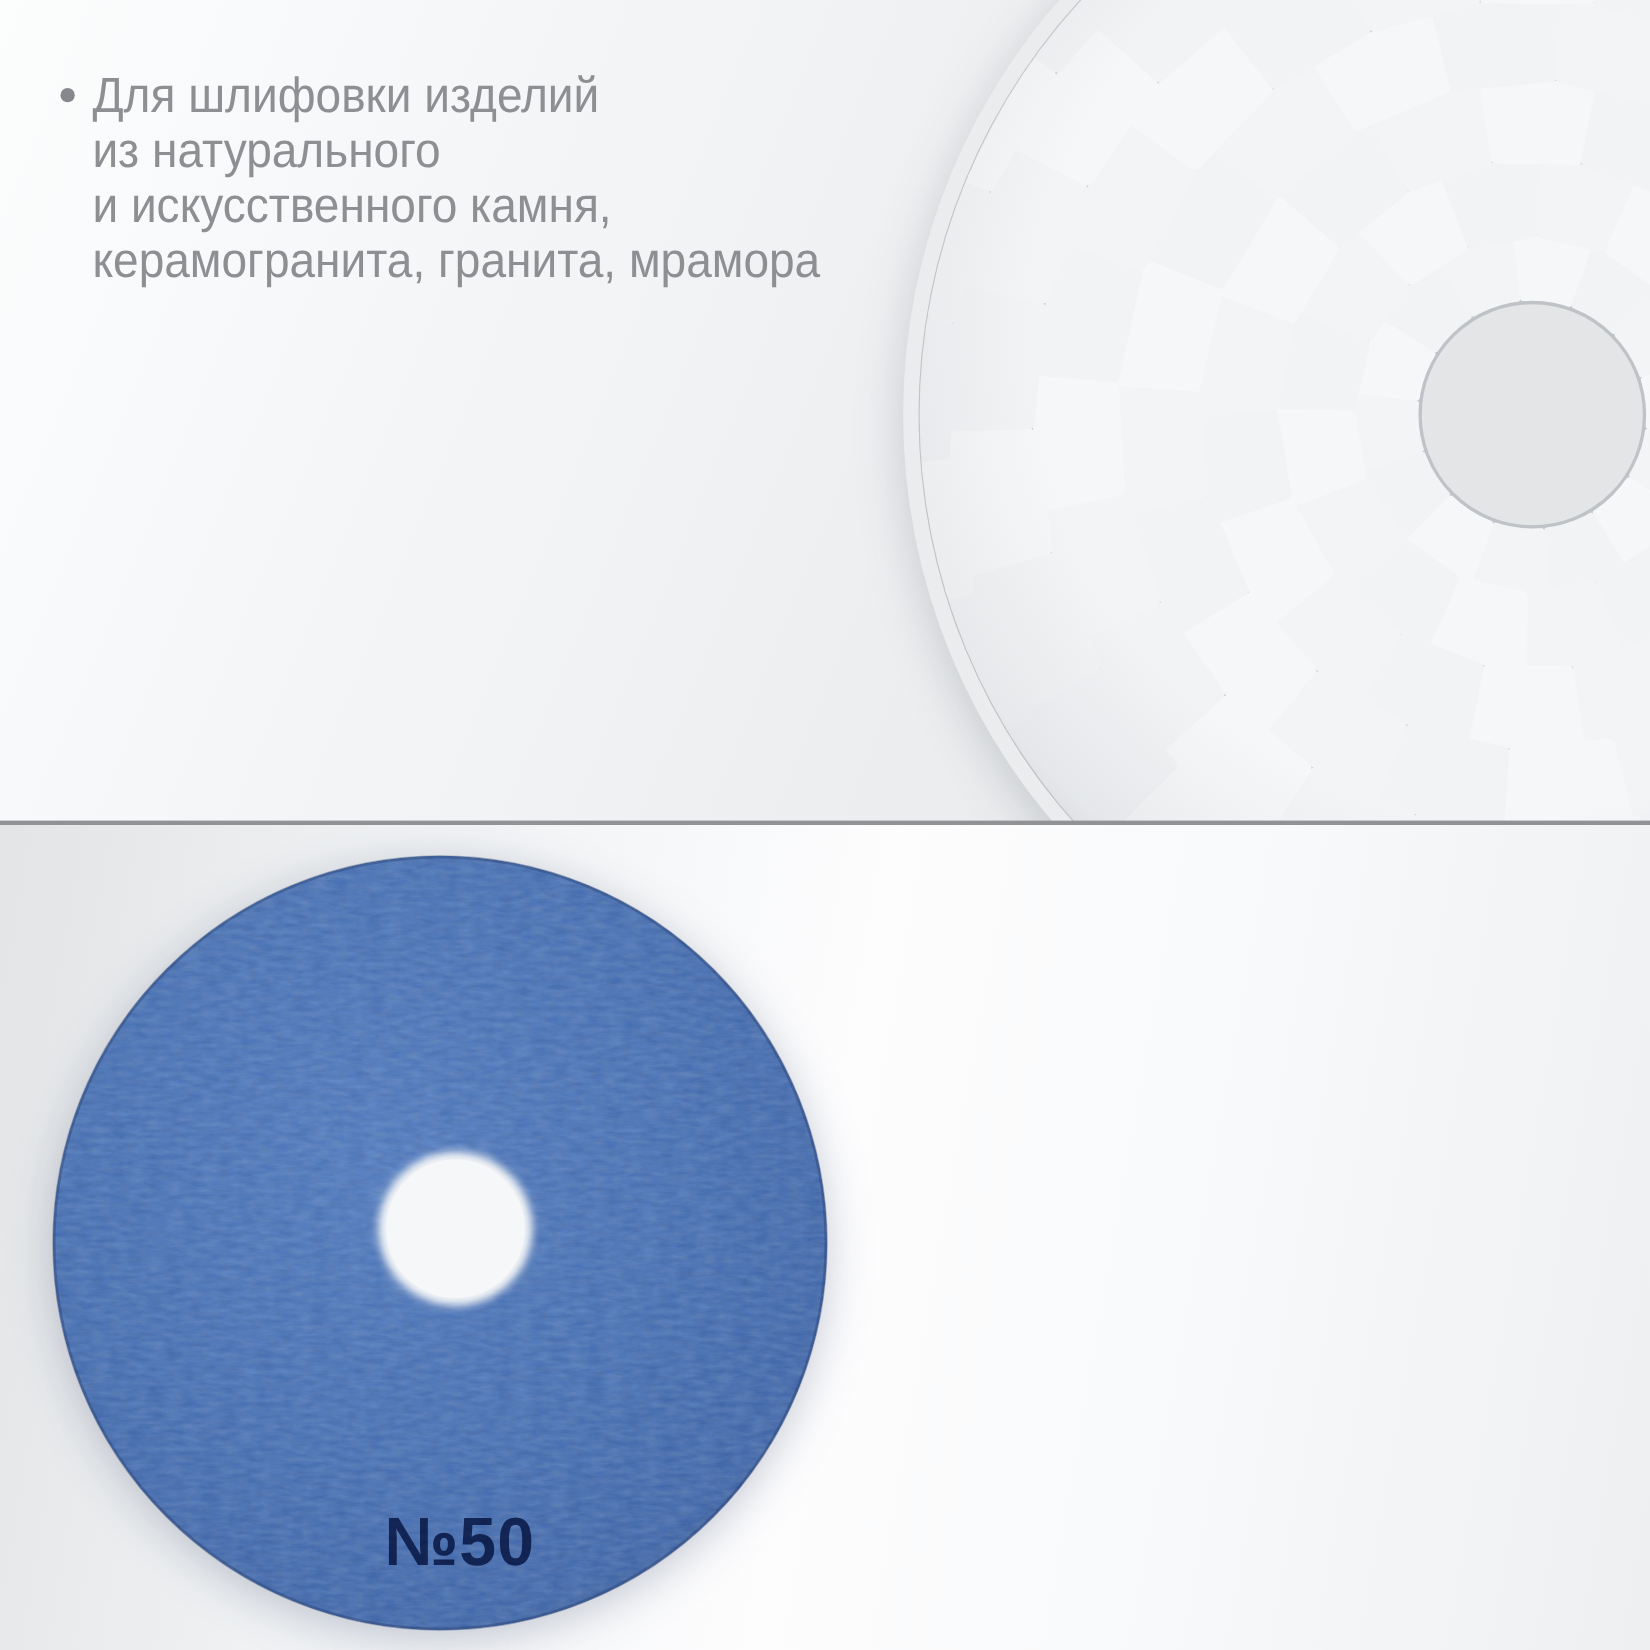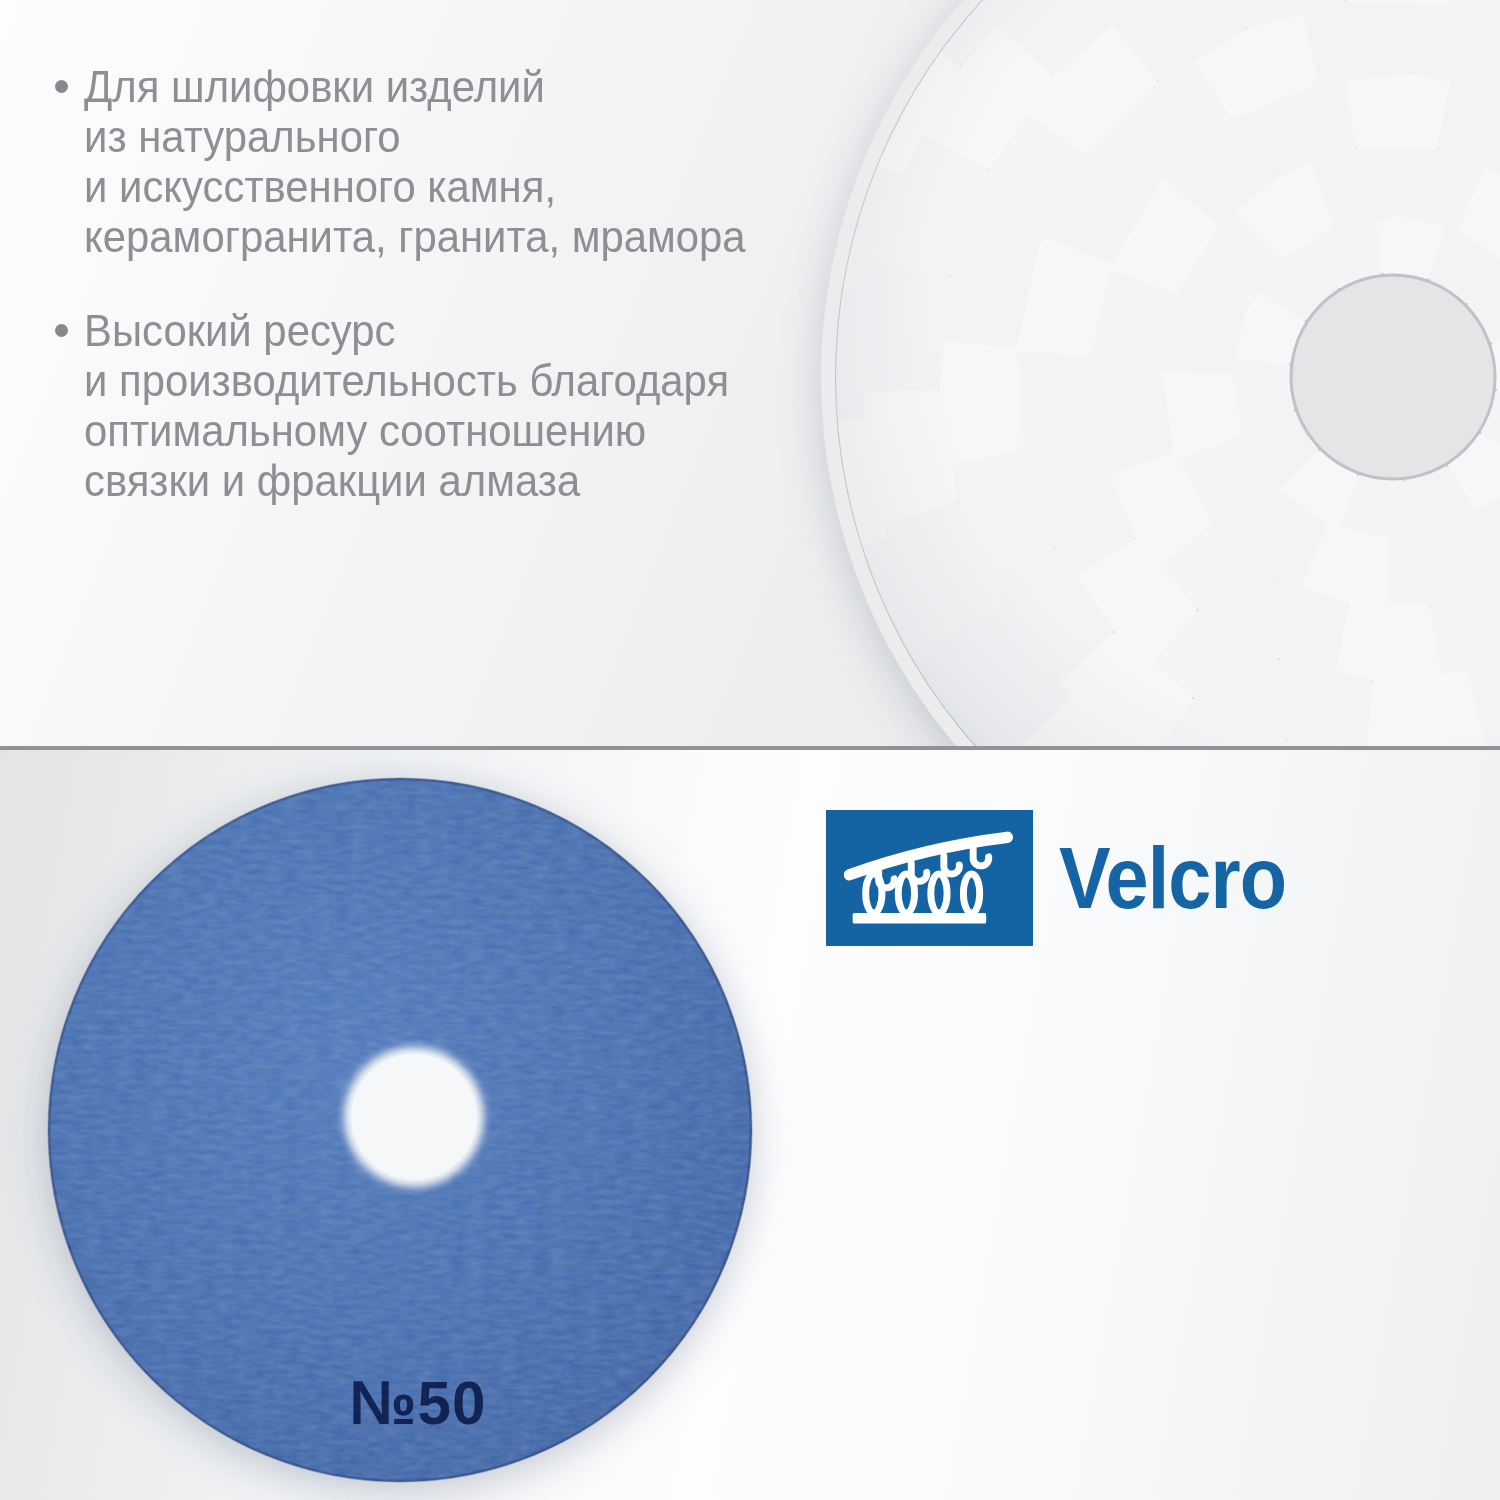--- a/index.html
+++ b/index.html
@@ -230,29 +230,20 @@
     <div class="features top-list">
       <div class="feature">
         <span class="dot"></span>
         <div class="lines">
           <div>Для шлифовки изделий</div>
           <div>из натурального</div>
           <div>и искусственного камня,</div>
           <div>керамогранита, гранита, мрамора</div>
         </div>
       </div>
-      <div class="feature">
-        <span class="dot"></span>
-        <div class="lines">
-          <div>Высокий ресурс</div>
-          <div>и производительность благодаря</div>
-          <div>оптимальному соотношению</div>
-          <div>связки и фракции алмаза</div>
-        </div>
-      </div>
     </div>
   </section>
 
   <div class="divider"></div>
 
   <section class="panel bottom">
 
     <svg class="blue-disc" viewBox="-356 -356 712 712">
       <defs>
         <clipPath id="discClip">
@@ -280,34 +271,15 @@
         <circle cx="0" cy="0" r="352" fill="url(#discGrad)"></circle>
         <rect x="-356" y="-356" width="712" height="712" filter="url(#feltDark)" opacity="0.50"></rect>
         <rect x="-356" y="-356" width="712" height="712" filter="url(#feltLight)" opacity="0.40" style="mix-blend-mode:screen"></rect>
       </g>
       <circle cx="0" cy="0" r="351" fill="none" stroke="rgba(35,55,100,0.35)" stroke-width="3"></circle>
       <circle cx="14" cy="-13" r="70" fill="#f2f4f6" filter="url(#holeBlur)"></circle>
       <circle cx="14" cy="-13" r="63" fill="#f6f7f9"></circle>
     </svg>
     <div class="grit-label">№50</div>
 
-    <div class="velcro-row">
-      <div class="velcro-box">
-        <svg viewBox="0 0 210 140">
-          <g fill="none" stroke="#ffffff" stroke-width="8.5">
-            <ellipse cx="36" cy="89" rx="10" ry="24"></ellipse>
-            <ellipse cx="76" cy="89" rx="10" ry="24"></ellipse>
-            <ellipse cx="116" cy="89" rx="10" ry="24"></ellipse>
-            <ellipse cx="156" cy="89" rx="10" ry="24"></ellipse>
-            <path d="M42 60 v14 a9.5 9.5 0 1 0 19 -3" stroke-linecap="round"></path>
-            <path d="M82 52 v14 a9.5 9.5 0 1 0 19 -3" stroke-linecap="round"></path>
-            <path d="M122 43 v14 a9.5 9.5 0 1 0 19 -3" stroke-linecap="round"></path>
-            <path d="M158 33 v14 a9.5 9.5 0 1 0 19 -3" stroke-linecap="round"></path>
-          </g>
-          <path d="M6 66 C 56 48 118 30 200 20" fill="none" stroke="#ffffff" stroke-width="14" stroke-linecap="round"></path>
-          <rect x="10" y="113" width="164" height="13" rx="2" fill="#ffffff"></rect>
-        </svg>
-      </div>
-      <div class="velcro-word">Velcro</div>
-    </div>
 
   </section>
 </div>
 
 </body></html>

